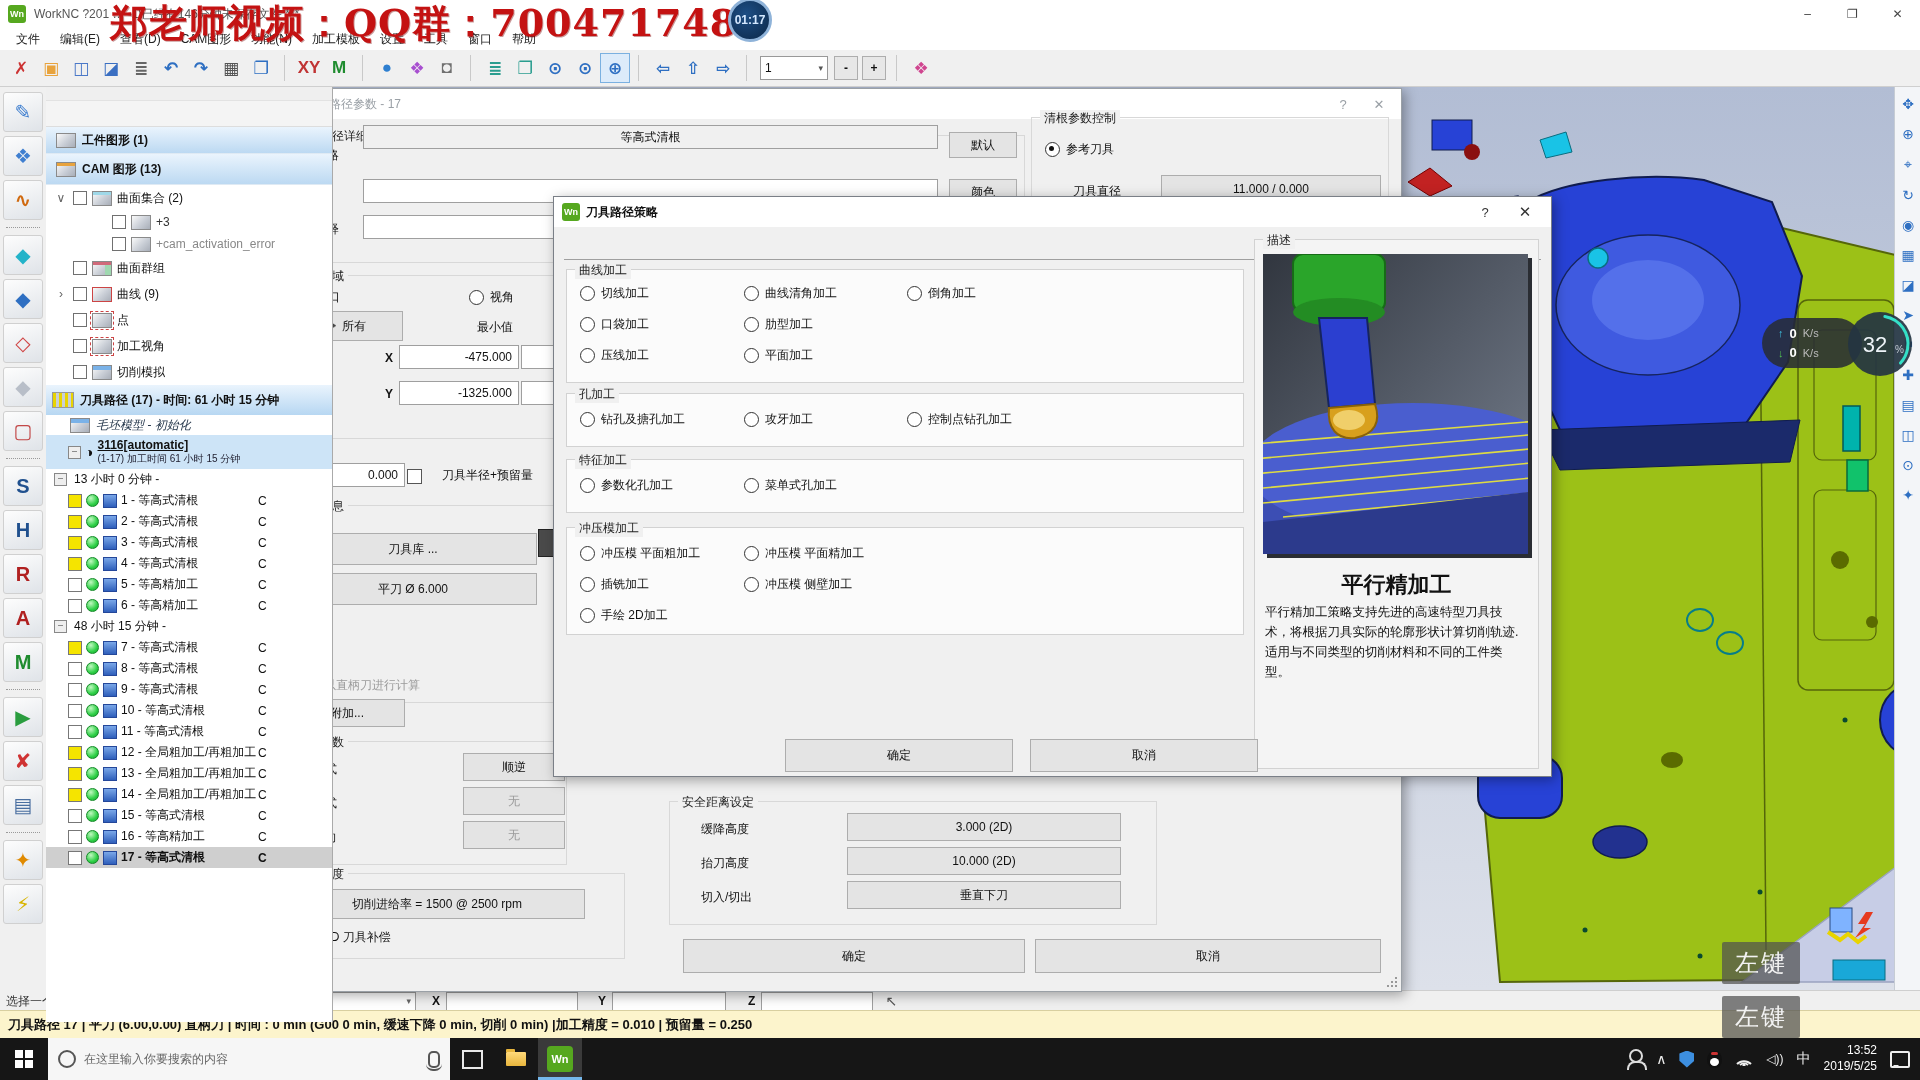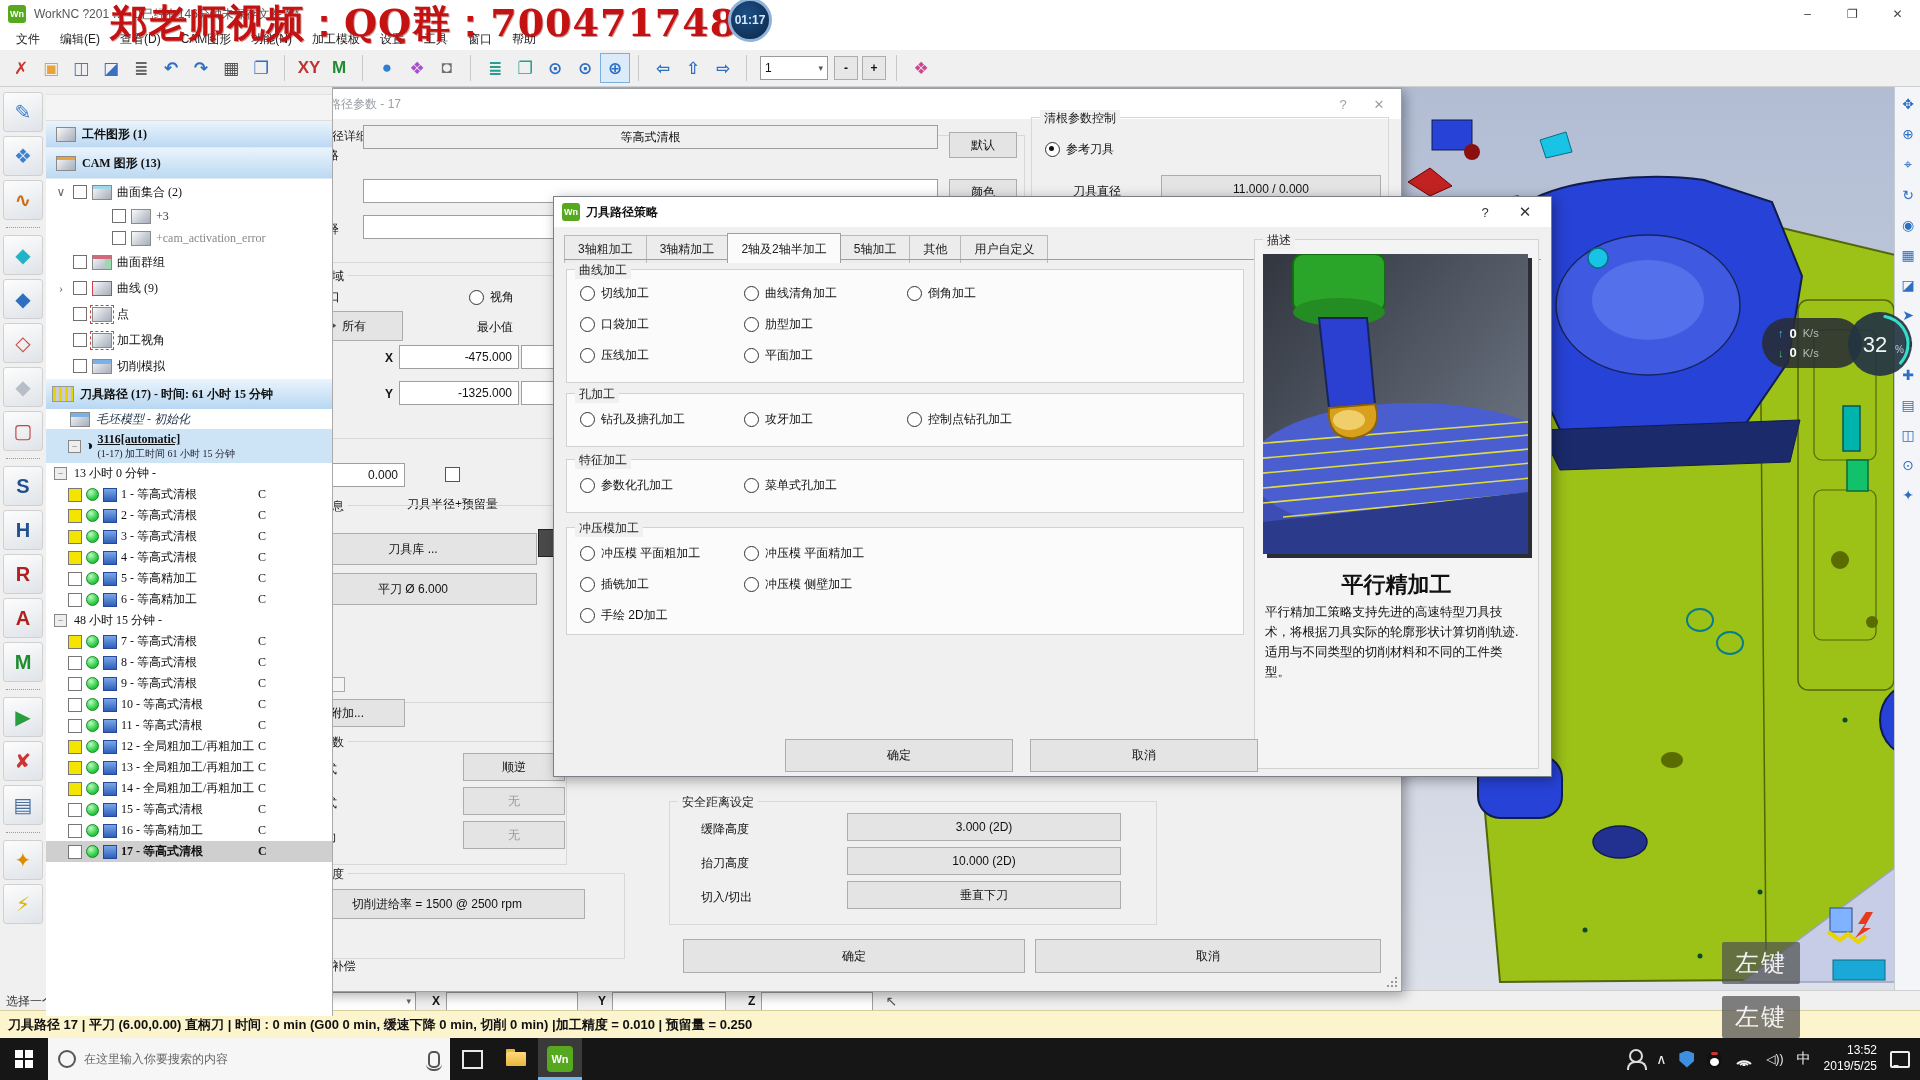--- a/index.html
+++ b/index.html
@@ -19,21 +19,21 @@
   .tb-ic{width:28px;height:28px;display:flex;align-items:center;justify-content:center;font-size:17px;border:1px solid transparent;}
   .tb-sep{width:9px;height:26px;border-left:1px solid #c9c9c9;margin-left:8px;}
   .tb-ic.boxed{border:1px solid #7ab0e0;background:#dcebfa;}
   .tb-combo{width:58px;height:22px;background:#fff;border:1px solid #999;display:flex;align-items:center;justify-content:space-between;padding:0 4px;margin:0 4px;}
   .tb-mini{width:22px;height:22px;background:#e7e7e7;border:1px solid #adadad;display:flex;align-items:center;justify-content:center;margin:0 2px;font-weight:bold;}
   
   #leftstrip{left:0;top:86px;width:46px;height:904px;background:#f0f0f0;border-right:1px solid #c9c9c9;display:flex;flex-direction:column;align-items:center;padding-top:4px;}
   .ls-ic{width:38px;height:38px;display:flex;align-items:center;justify-content:center;font-size:20px;font-weight:bold;background:linear-gradient(160deg,#fdfdfd,#dfe3e8);border:1px solid #d0d0d0;border-radius:3px;margin:2px 0;}
   .ls-sep{width:34px;border-top:1px dotted #9a9a9a;margin:5px 0;}
   
-  #treepanel{left:46px;top:72px;width:286px;height:944px;background:#fff;border-right:1px solid #aaa;overflow:hidden;font-family:Liberation Serif, serif;}
+  #treepanel{left:46px;top:78px;width:286px;height:944px;background:#fff;border-right:1px solid #aaa;overflow:hidden;}
   .tree-top{height:48px;background:#f4f4f4;border-bottom:1px solid #ddd;}
   .tree-top .bar{height:22px;border-bottom:1px solid #e2e2e2;background:#efefef;}
   .thdr{height:26px;display:flex;align-items:center;gap:6px;padding-left:10px;background:linear-gradient(#eaf4fd,#bcd9f2);border-bottom:1px solid #dfeaf4;font-weight:bold;}
   .thdr.cam{height:30px;}
   .cube{display:inline-block;width:18px;height:13px;border:1px solid #8a8a8a;background:linear-gradient(135deg,#fafafa,#c9ced6 55%,#a8aeb8);flex:none;}
   .cube.c-cyan{box-shadow:inset 0 3px 0 #9fd8e8;}
   .cube.c-red{box-shadow:inset 0 3px 0 #d06a7a, inset -6px 0 0 #9fd8b0;}
   .cube.c-line{outline:1px solid #cc4444;outline-offset:-1px;}
   .cube.c-dash{outline:1px dashed #cc4444;outline-offset:1px;}
   .cube.c-sim{box-shadow:inset 0 4px 0 #7ab2e8;}
@@ -71,21 +71,21 @@
   .fld.ro{background:#f0f0f0;display:flex;align-items:center;justify-content:center;}
   .fld.num{display:flex;align-items:center;justify-content:flex-end;padding-right:6px;}
   .btn{position:absolute;background:#e4e4e4;border:1px solid #adadad;display:flex;align-items:center;justify-content:center;}
   .btn.dis{color:#9a9a9a;}
   .lbl{position:absolute;white-space:nowrap;}
   .radio{display:inline-flex;align-items:center;gap:6px;}
   .rdot{width:13px;height:13px;border:1px solid #333;border-radius:50%;background:#fff;position:relative;flex:none;}
   .radio.on .rdot::after{content:"";position:absolute;left:3px;top:3px;width:5px;height:5px;border-radius:50%;background:#111;}
   .cb{width:13px;height:13px;border:1px solid #555;background:#fff;flex:none;}
   .cb.dis{border-color:#aaa;background:#f4f4f4;}
-  .chkrow{position:absolute;display:flex;align-items:center;gap:14px;white-space:nowrap;flex-direction:column;}
+  .chkrow{position:absolute;display:flex;align-items:flex-end;gap:20px;white-space:nowrap;}
   .chkrow.dis{color:#9a9a9a;}
   .grip{position:absolute;right:3px;bottom:3px;width:12px;height:12px;
     background:radial-gradient(circle at 2px 10px,#999 1px,transparent 1.5px),radial-gradient(circle at 6px 6px,#999 1px,transparent 1.5px),radial-gradient(circle at 10px 2px,#999 1px,transparent 1.5px),radial-gradient(circle at 6px 10px,#999 1px,transparent 1.5px),radial-gradient(circle at 10px 6px,#999 1px,transparent 1.5px),radial-gradient(circle at 10px 10px,#999 1px,transparent 1.5px);}
   
   .tabs{position:absolute;left:10px;top:36px;display:flex;align-items:flex-end;}
   .tab{padding:5px 13px;border:1px solid #b9b9b9;border-bottom:none;background:#ececec;margin-right:-1px;color:#222;}
   .tab.active{background:#fbfbfb;padding-top:7px;position:relative;z-index:2;border-color:#9f9f9f;}
   .tabline{position:absolute;left:10px;top:62px;width:977px;border-top:1px solid #9f9f9f;}
   .rgrid{position:absolute;display:grid;grid-template-columns:164px 163px 1fr;row-gap:14px;}
   
@@ -838,29 +838,20 @@
   </div>
 
   <div class="dialog abs" style="left:553px;top:196px;width:997px;height:579px;z-index:20;border-color:#7a7f87">
     <div class="dlg-title">
       <span class="wn-logo" style="margin:0">Wn</span>
       <span class="t" style="font-weight:bold">刀具路径策略</span>
     </div>
     <span class="dlg-btn" style="right:52px">?</span>
     <span class="dlg-btn" style="right:12px;font-size:15px">✕</span>
 
-    <div class="tabs">
-
-    <span class="tab">3轴粗加工</span>
-        <span class="tab">3轴精加工</span>
-        <span class="tab active">2轴及2轴半加工</span>
-        <span class="tab">5轴加工</span>
-        <span class="tab">其他</span>
-        <span class="tab">用户自定义</span>
-      </div>
     <div class="tabline"></div>
 
     <div class="group" style="left:12px;top:72px;width:676px;height:112px">
       <span class="glabel">曲线加工</span>
     </div>
     <div class="rgrid" style="left:26px;top:88px;width:650px">
 
     <span class="radio">
           <span class="rdot"></span>
           <span>切线加工</span>

